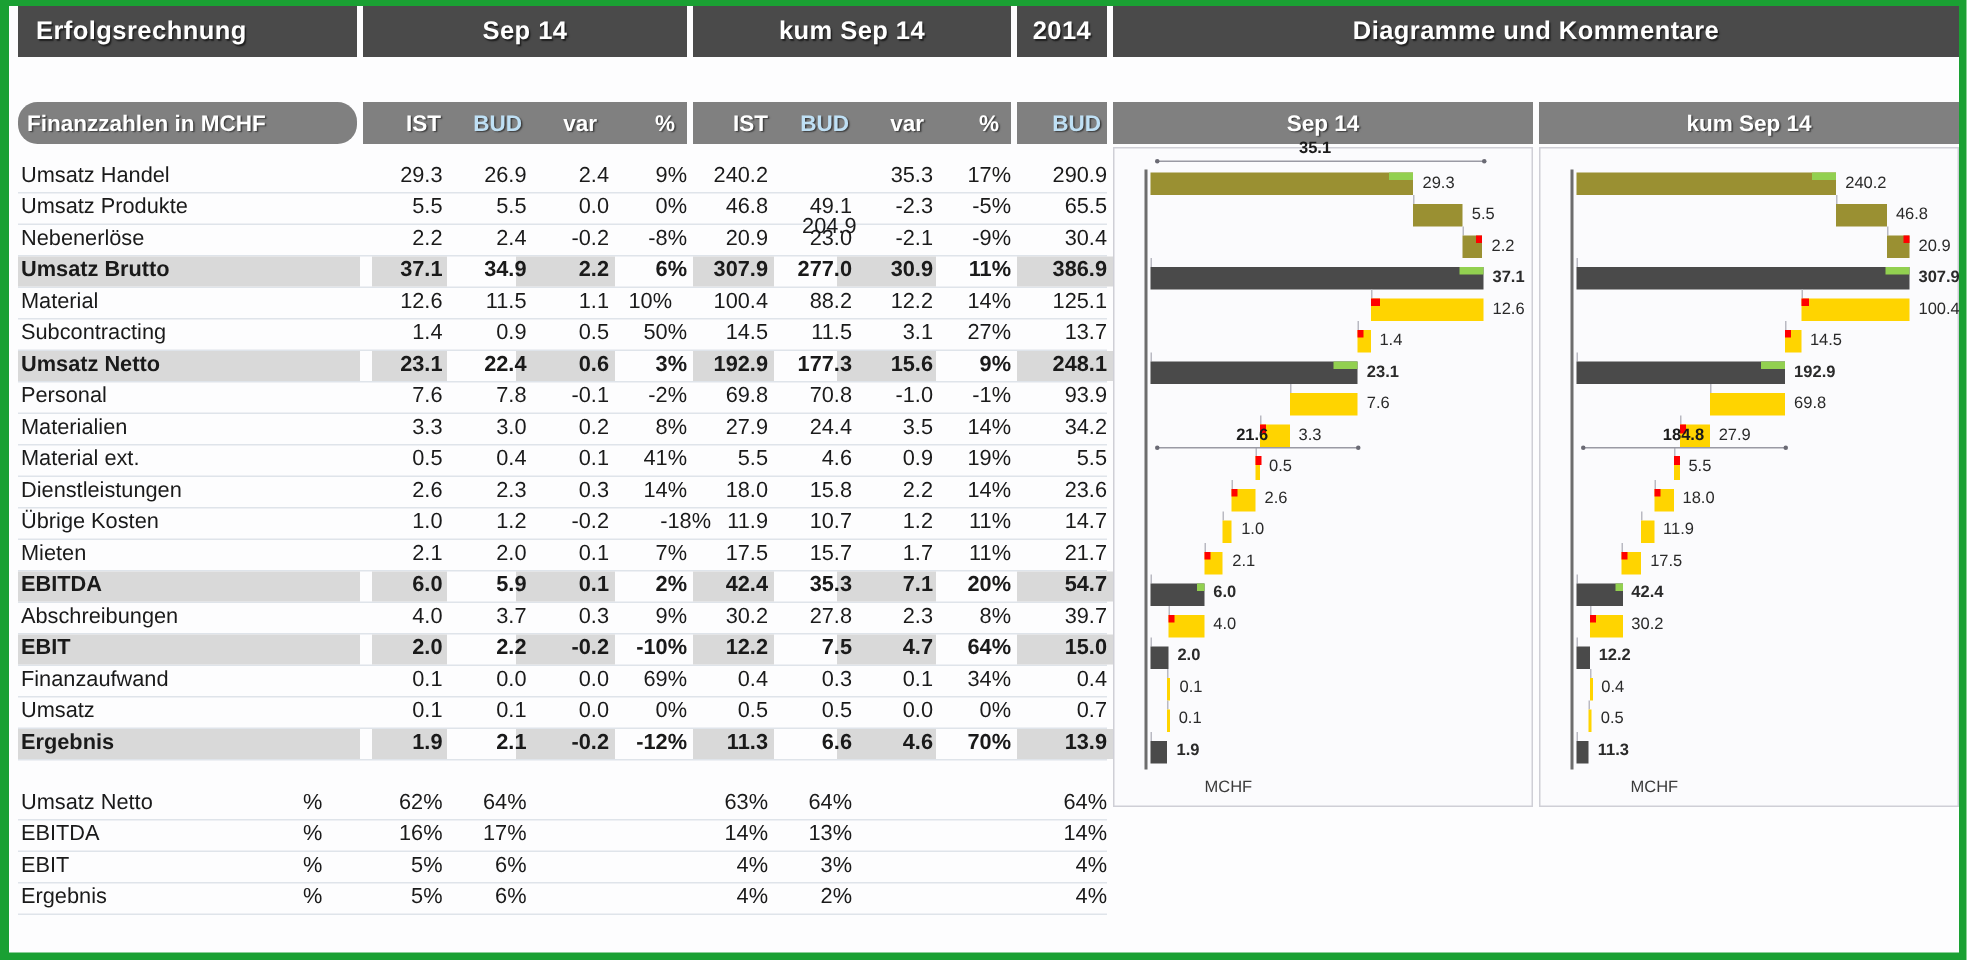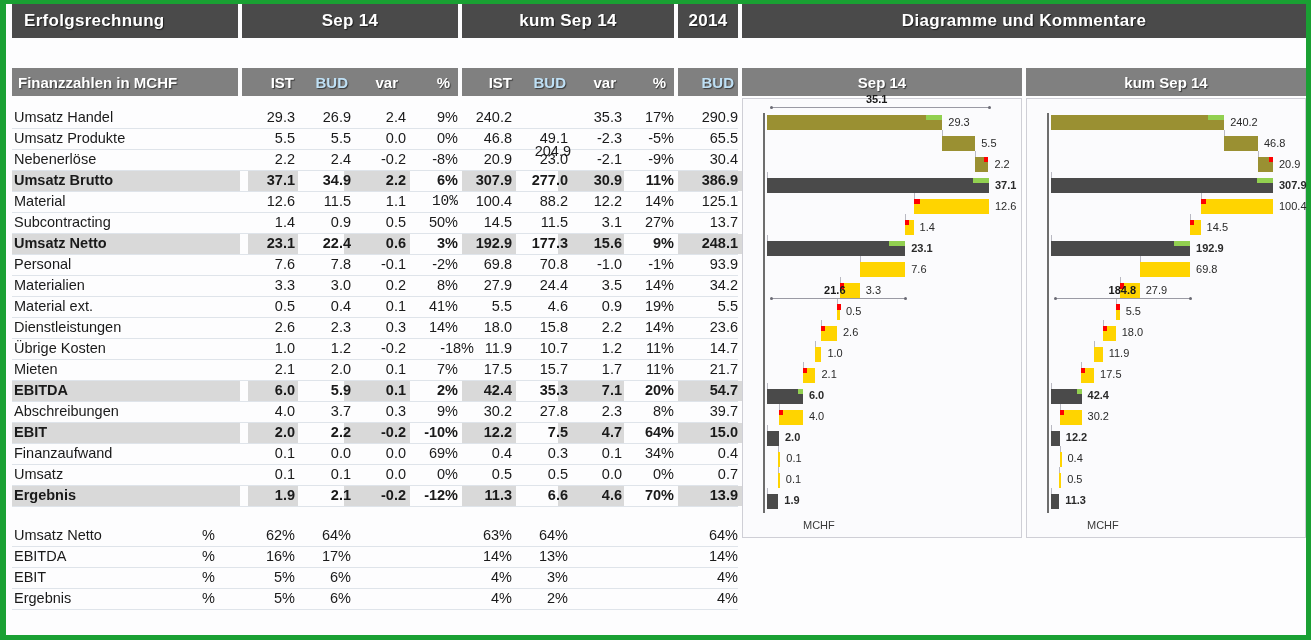--- a/index.html
+++ b/index.html
@@ -100,21 +100,21 @@
 <div id="root">
 
   <div class="titlebar">
     <div class="tbox left" style="left:6px;width:226px;">Erfolgsrechnung</div>
     <div class="tbox" style="left:236px;width:216px;">Sep 14</div>
     <div class="tbox" style="left:456px;width:212px;">kum Sep 14</div>
     <div class="tbox" style="left:672px;width:60px;">2014</div>
     <div class="tbox" style="left:736px;width:564px;">Diagramme und Kommentare</div>
   </div>
 
-  <div class="hbox left" style="left:6px;top:64px;width:226px;">Finanzzahlen in MCHF</div>
+  <div class="hbox left" style="left:6px;top:64px;width:226px;border-radius:13px;">Finanzzahlen in MCHF</div>
 
   <div class="hbox" style="left:236px;top:64px;width:216px;">
     <span class="hc" style="left:6px;width:46px;">IST</span>
     <span class="hc bud" style="left:56px;width:50px;">BUD</span>
     <span class="hc" style="left:110px;width:46px;">var</span>
     <span class="hc" style="left:160px;width:48px;">%</span>
   </div>
 
   <div class="hbox" style="left:456px;top:64px;width:212px;">
     <span class="hc" style="left:4px;width:46px;">IST</span>
@@ -183,21 +183,21 @@
         <div class="cell" style="left: 496px; width: 60px;">277.0</div>
         <div class="cell" style="left: 550px; width: 60px;">30.9</div>
         <div class="cell" style="left: 602px; width: 60px;">11%</div>
         <div class="cell" style="left: 666px; width: 60px;">386.9</div>
       </div>
       <div class="row">
         <div class="lbl">Material</div>
         <div class="cell" style="left: 223px; width: 60px;">12.6</div>
         <div class="cell" style="left: 279px; width: 60px;">11.5</div>
         <div class="cell" style="left: 334px; width: 60px;">1.1</div>
-        <div class="cell" style="left: 386px; width: 60px; font-family: Liberation Mono, monospace;">10%</div>
+        <div class="cell" style="left: 376px; width: 60px;">10%</div>
         <div class="cell" style="left: 440px; width: 60px;">100.4</div>
         <div class="cell" style="left: 496px; width: 60px;">88.2</div>
         <div class="cell" style="left: 550px; width: 60px;">12.2</div>
         <div class="cell" style="left: 602px; width: 60px;">14%</div>
         <div class="cell" style="left: 666px; width: 60px;">125.1</div>
       </div>
       <div class="row">
         <div class="lbl">Subcontracting</div>
         <div class="cell" style="left: 223px; width: 60px;">1.4</div>
         <div class="cell" style="left: 279px; width: 60px;">0.9</div>

